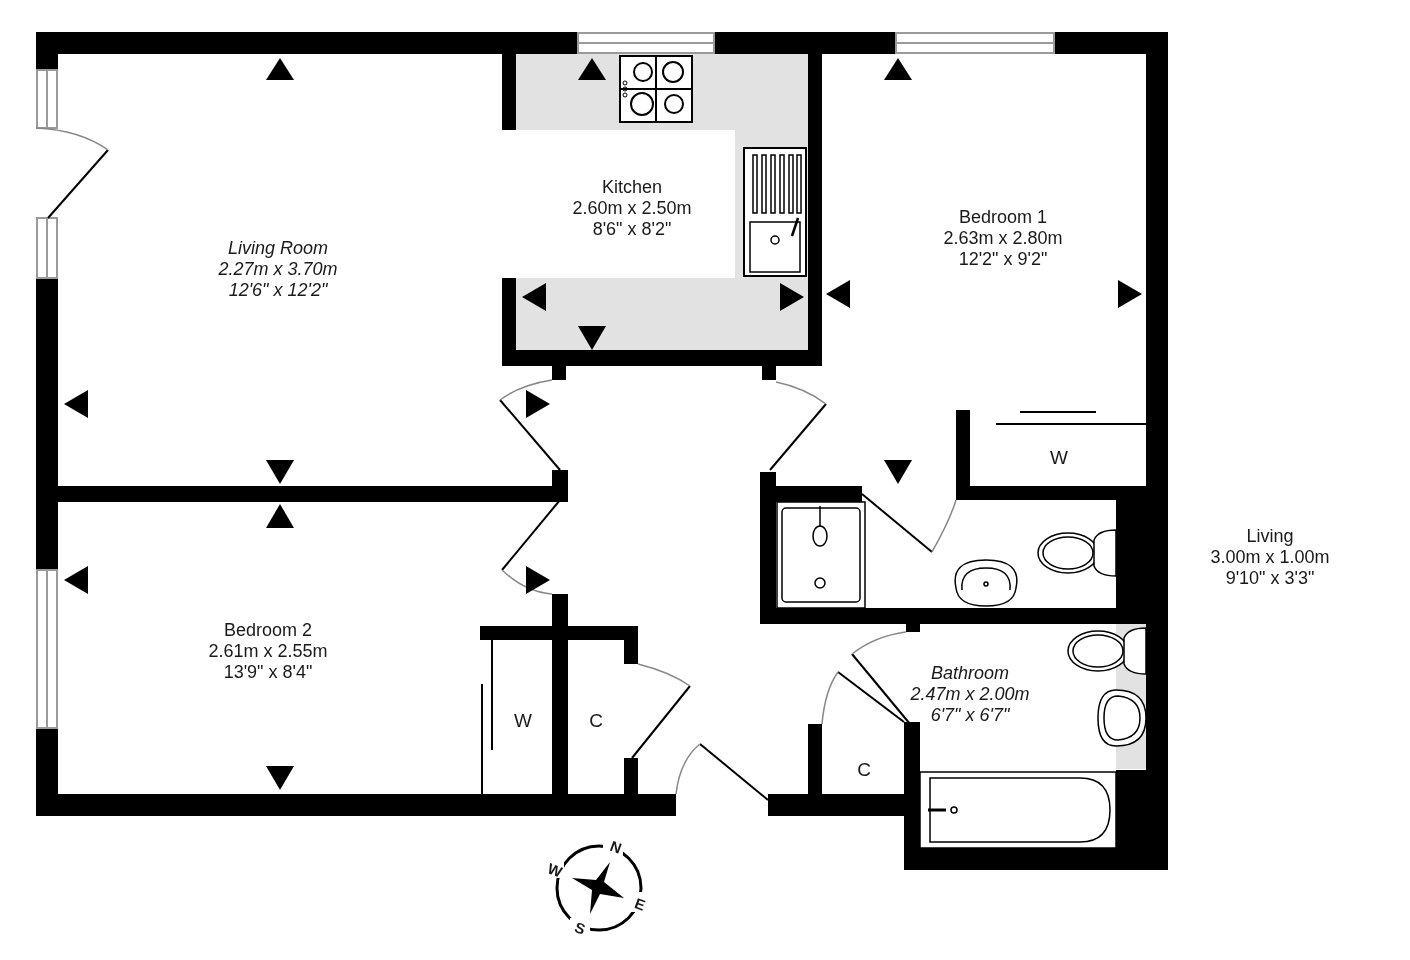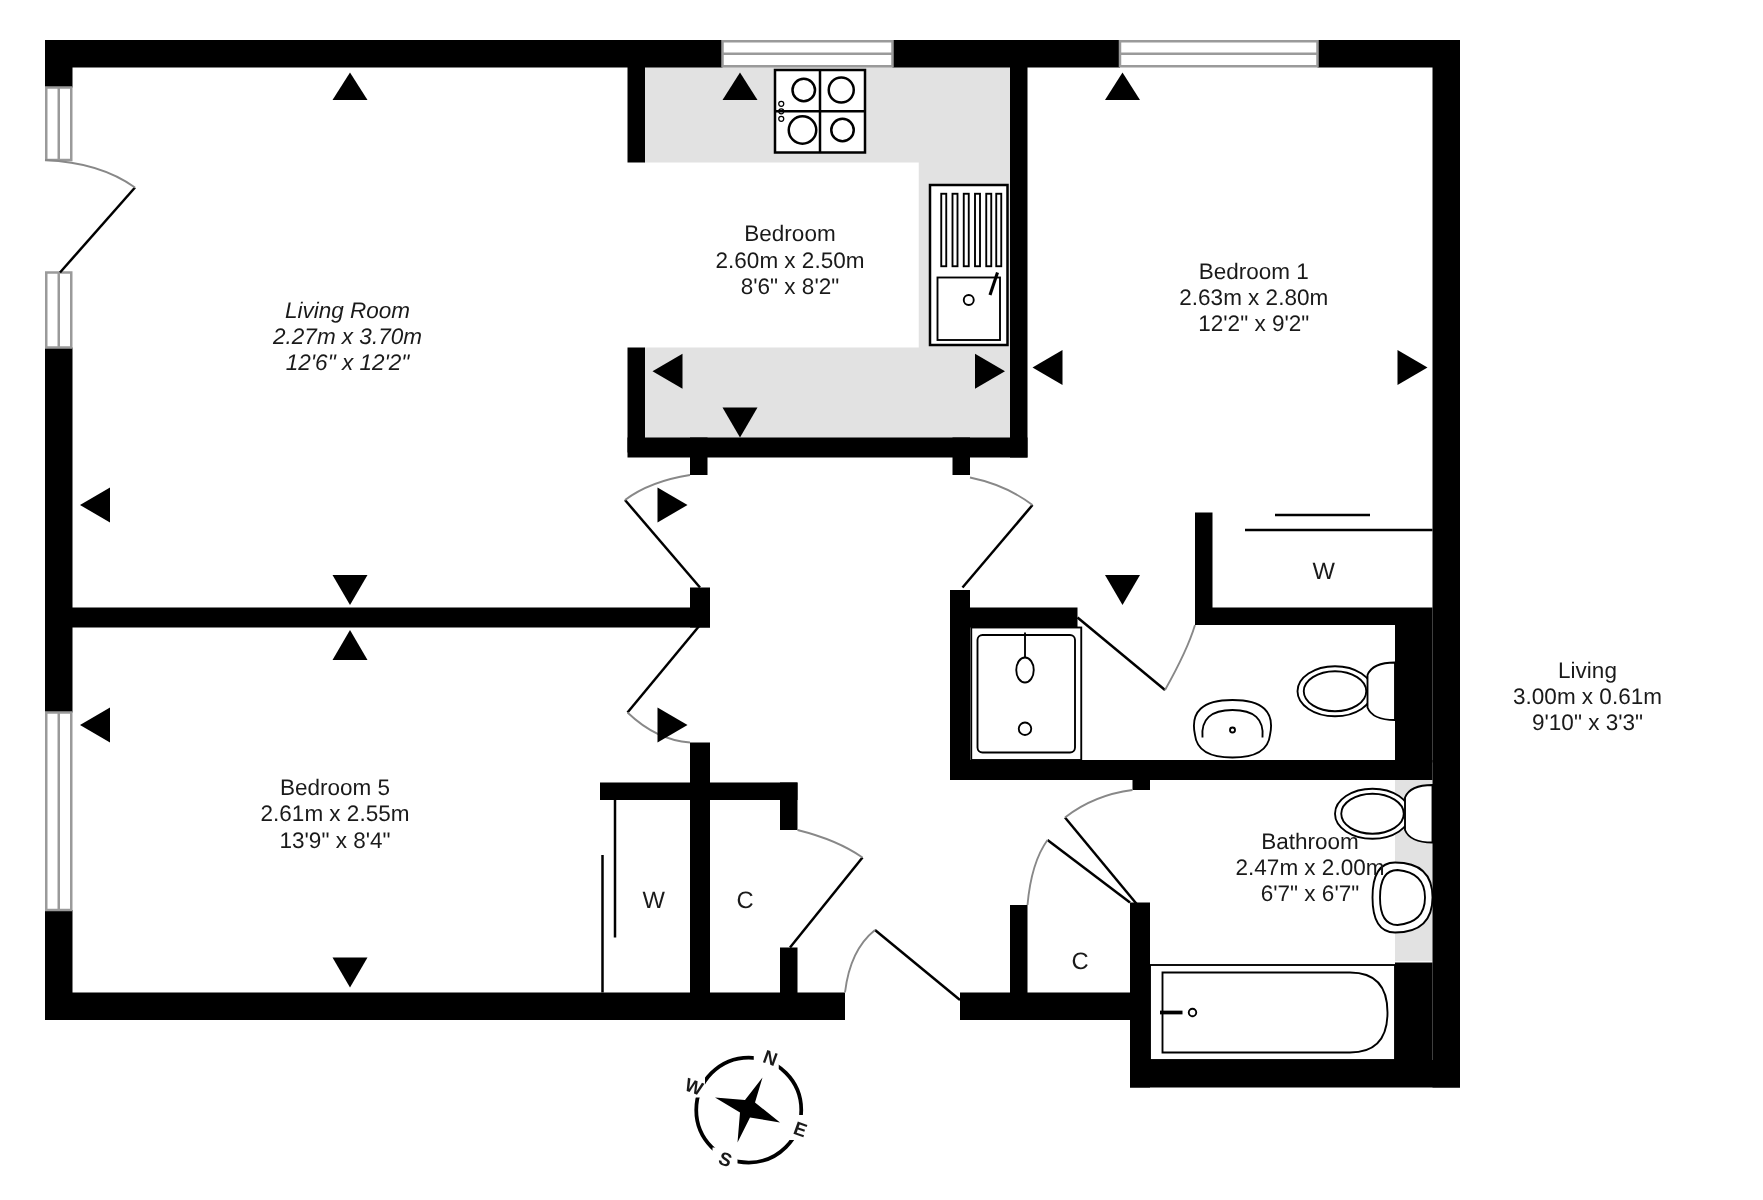--- a/index.html
+++ b/index.html
@@ -203,40 +203,40 @@
 <div class="letter" style="left:640px;top:904px;font-size:15px;font-weight:bold;transform:translate(-50%,-50%) rotate(20deg);">E</div>
 <div class="letter" style="left:580px;top:928px;font-size:15px;font-weight:bold;transform:translate(-50%,-50%) rotate(20deg);">S</div>
 <div class="letter" style="left:555px;top:870px;font-size:15px;font-weight:bold;transform:translate(-50%,-50%) rotate(20deg);">W</div>
 
 <div class="label" style="left:278px;top:238px;font-style:italic;">
   <div>Living Room</div>
   <div>2.27m  x 3.70m</div>
   <div>12'6"  x 12'2"</div>
 </div>
 <div class="label" style="left:632px;top:177px;">
-  <div>Bedroom</div>
+  <div>Kitchen</div>
   <div>2.60m  x 2.50m</div>
   <div>8'6"  x 8'2"</div>
 </div>
 <div class="label" style="left:983px;top:207px;margin-left:20px;">
   <div>Bedroom 1</div>
   <div>2.63m  x 2.80m</div>
   <div>12'2"  x 9'2"</div>
 </div>
 <div class="label" style="left:1270px;top:526px;">
   <div>Living</div>
-  <div>3.00m  x 0.61m</div>
+  <div>3.00m  x 1.00m</div>
   <div>9'10"  x 3'3"</div>
 </div>
 <div class="label" style="left:268px;top:620px;">
-  <div>Bedroom 5</div>
+  <div>Bedroom 2</div>
   <div>2.61m  x 2.55m</div>
   <div>13'9"  x 8'4"</div>
 </div>
-<div class="label" style="left:1048px;top:663px;">
+<div class="label" style="left:970px;top:663px;font-style:italic;">
   <div>Bathroom</div>
   <div>2.47m  x 2.00m</div>
   <div>6'7"  x 6'7"</div>
 </div>
 
 <div class="letter" style="left:1059px;top:458px;">W</div>
 <div class="letter" style="left:523px;top:721px;">W</div>
 <div class="letter" style="left:596px;top:721px;">C</div>
 <div class="letter" style="left:864px;top:770px;">C</div>
 

